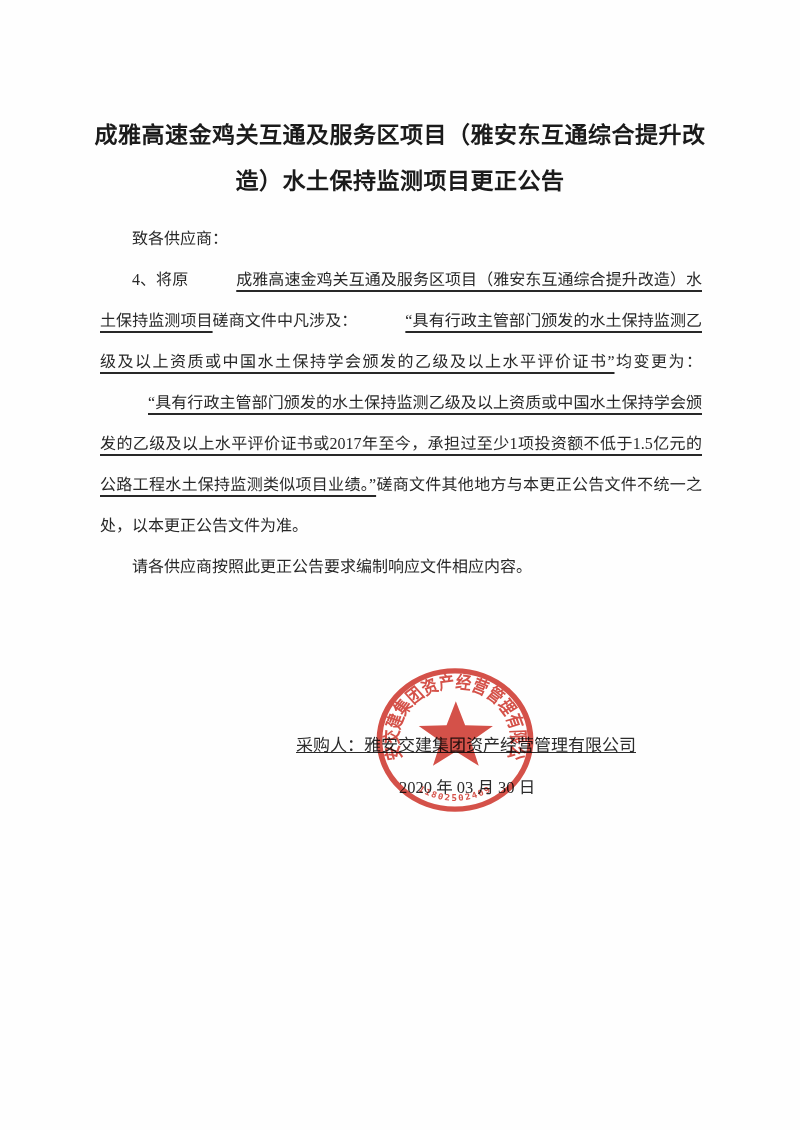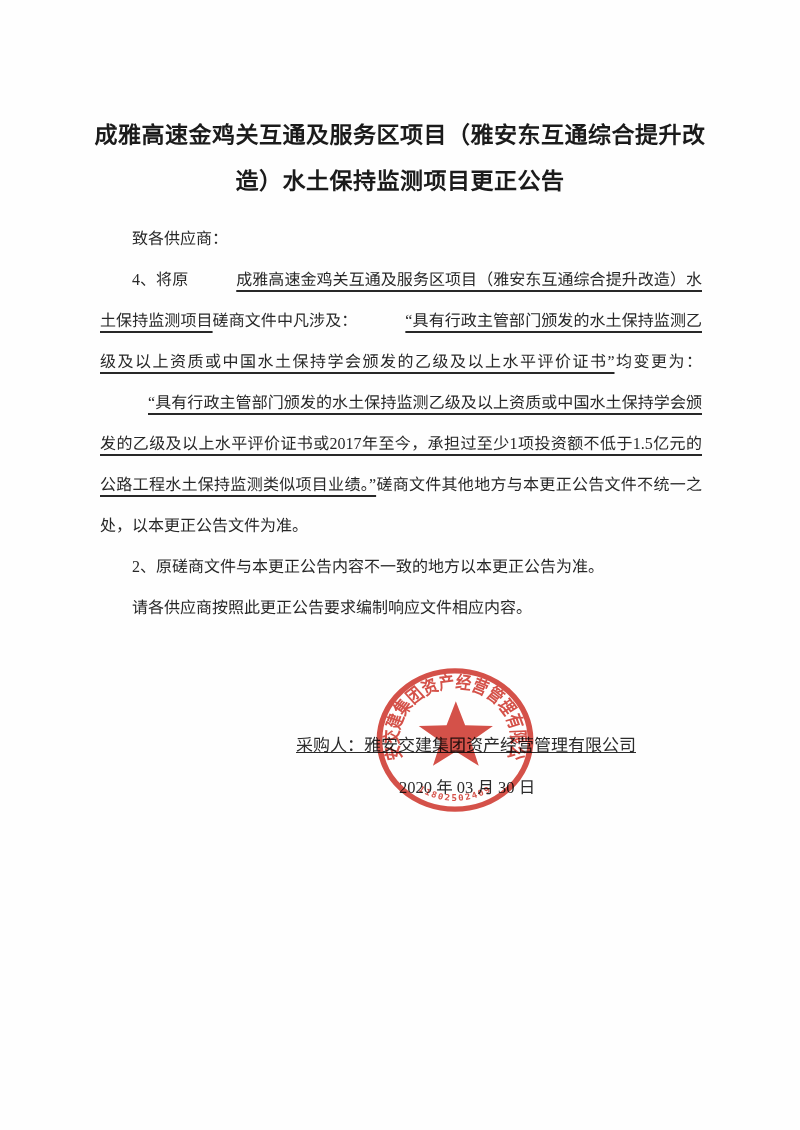--- a/index.html
+++ b/index.html
@@ -85,21 +85,20 @@
 <div class="page">
 
   <div class="doc-title">
     <div>成雅高速金鸡关互通及服务区项目（雅安东互通综合提升改</div>
     <div>造）水土保持监测项目更正公告</div>
   </div>
 
   <div class="doc-body">
     <p><span>致各供应商：</span></p>
     <p><span>4、将原</span><span class="u">成雅高速金鸡关互通及服务区项目（雅安东互通综合提升改造）水土保持监测项目</span><span>磋商文件中凡涉及：</span><span class="u">“具有行政主管部门颁发的水土保持监测乙级及以上资质或中国水土保持学会颁发的乙级及以上水平评价证书”</span><span>均变更为：</span><span class="u">“具有行政主管部门颁发的水土保持监测乙级及以上资质或中国水土保持学会颁发的乙级及以上水平评价证书或2017年至今，承担过至少1项投资额不低于1.5亿元的公路工程水土保持监测类似项目业绩。”</span><span>磋商文件其他地方与本更正公告文件不统一之处，以本更正公告文件为准。</span></p>
-    <p><span>2、原磋商文件与本更正公告内容不一致的地方以本更正公告为准。</span></p>
     <p><span>请各供应商按照此更正公告要求编制响应文件相应内容。</span></p>
   </div>
 
   <div class="purchaser-line">采购人：雅安交建集团资产经营管理有限公司</div>
   <div class="date-line">2020 年 03 月 30 日</div>
 
   <div class="seal">
     <svg viewBox="0 0 200 200" preserveAspectRatio="none" aria-hidden="true">
       <defs>
         <path id="sealArcTop" d="M 38.4 128.7 A 68 68 0 1 1 161.6 128.7" fill="none"></path>

